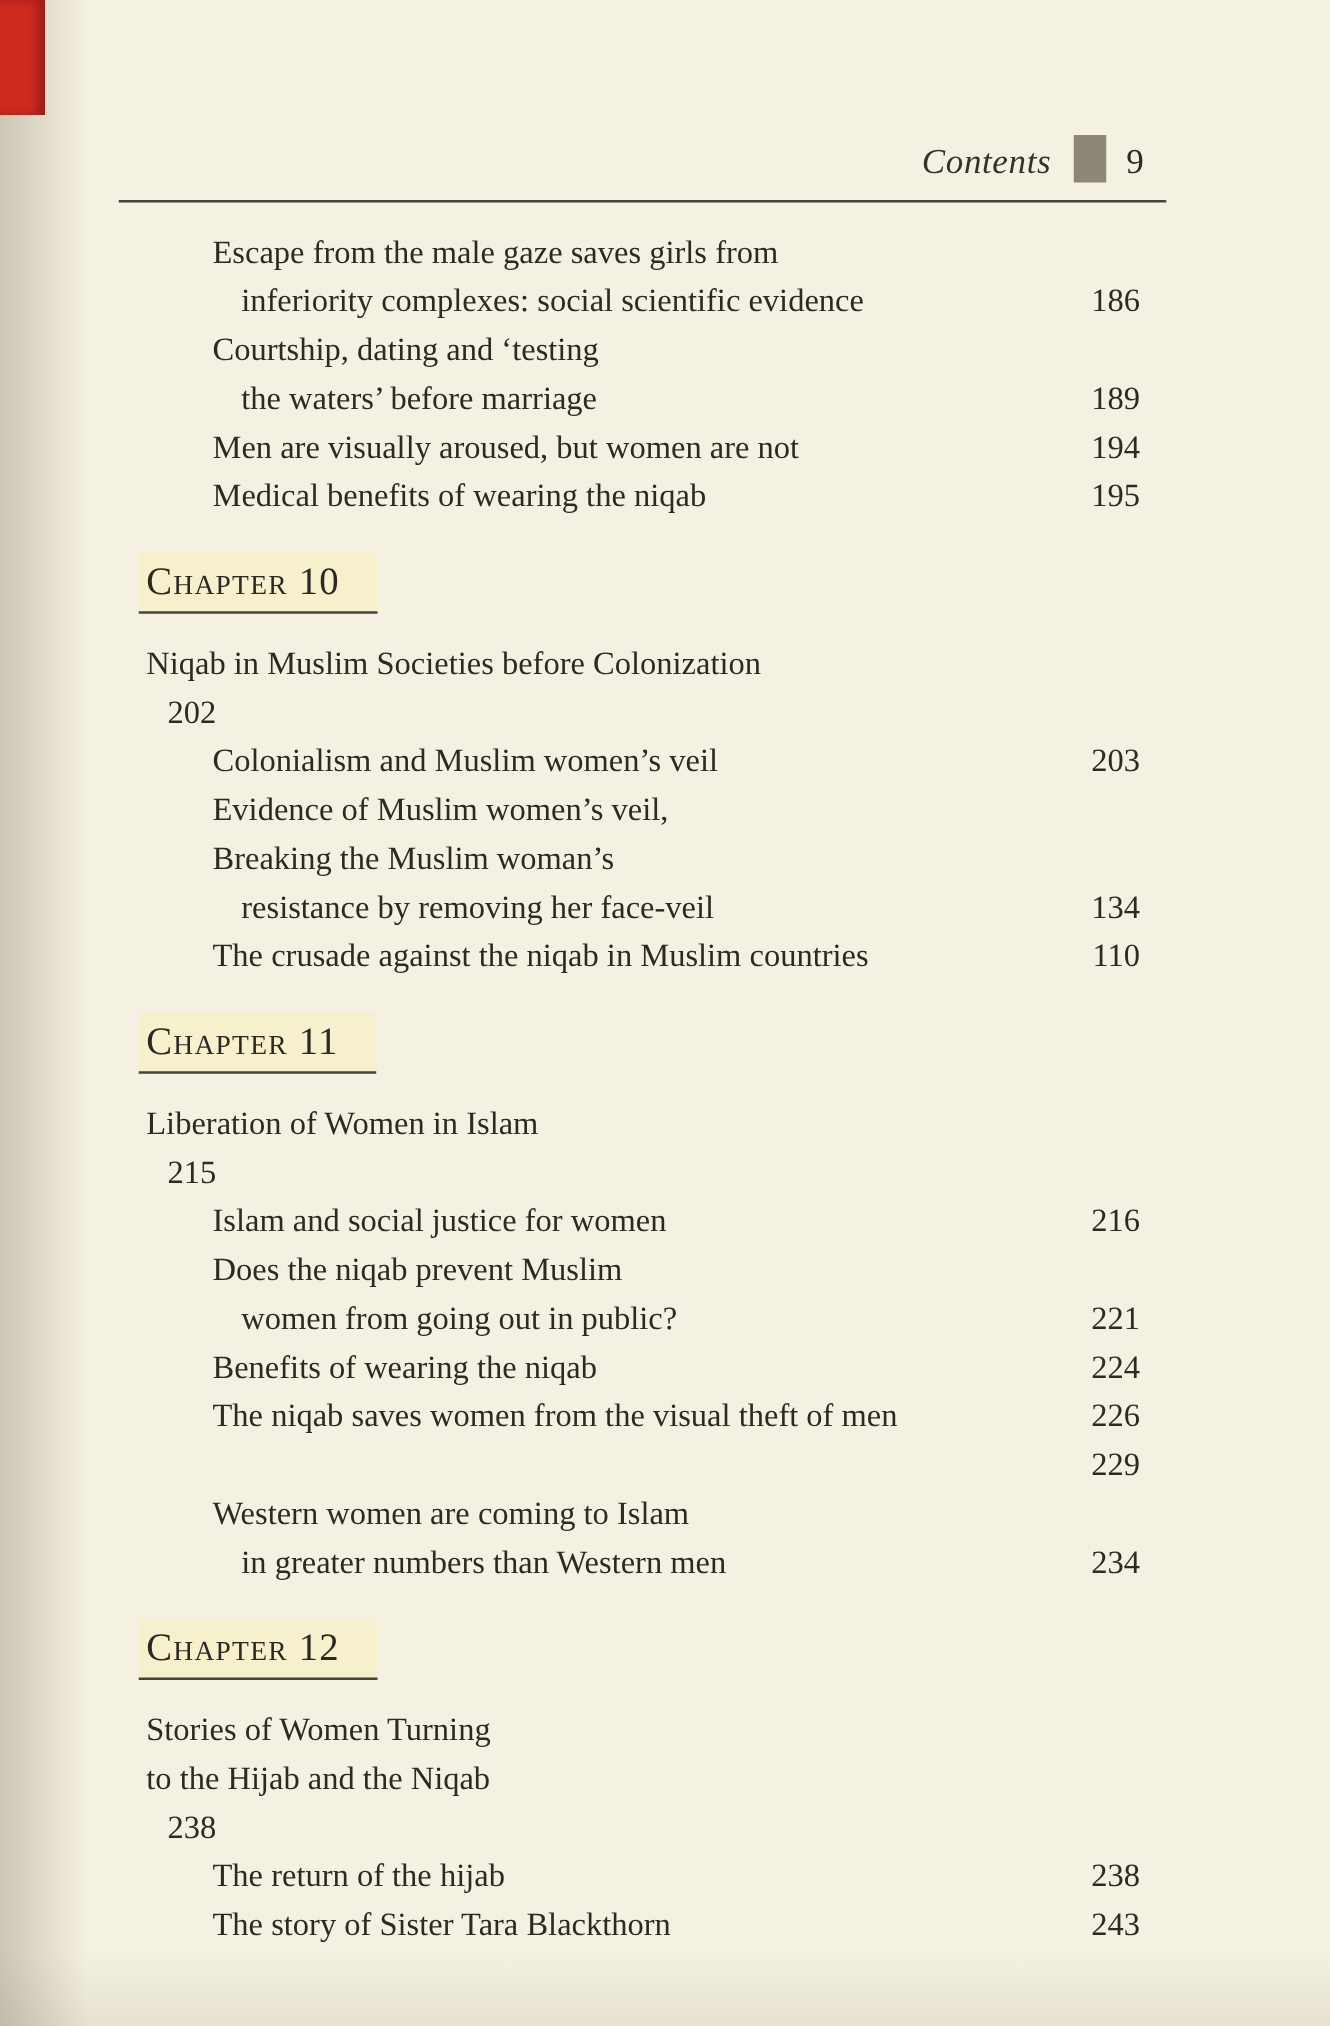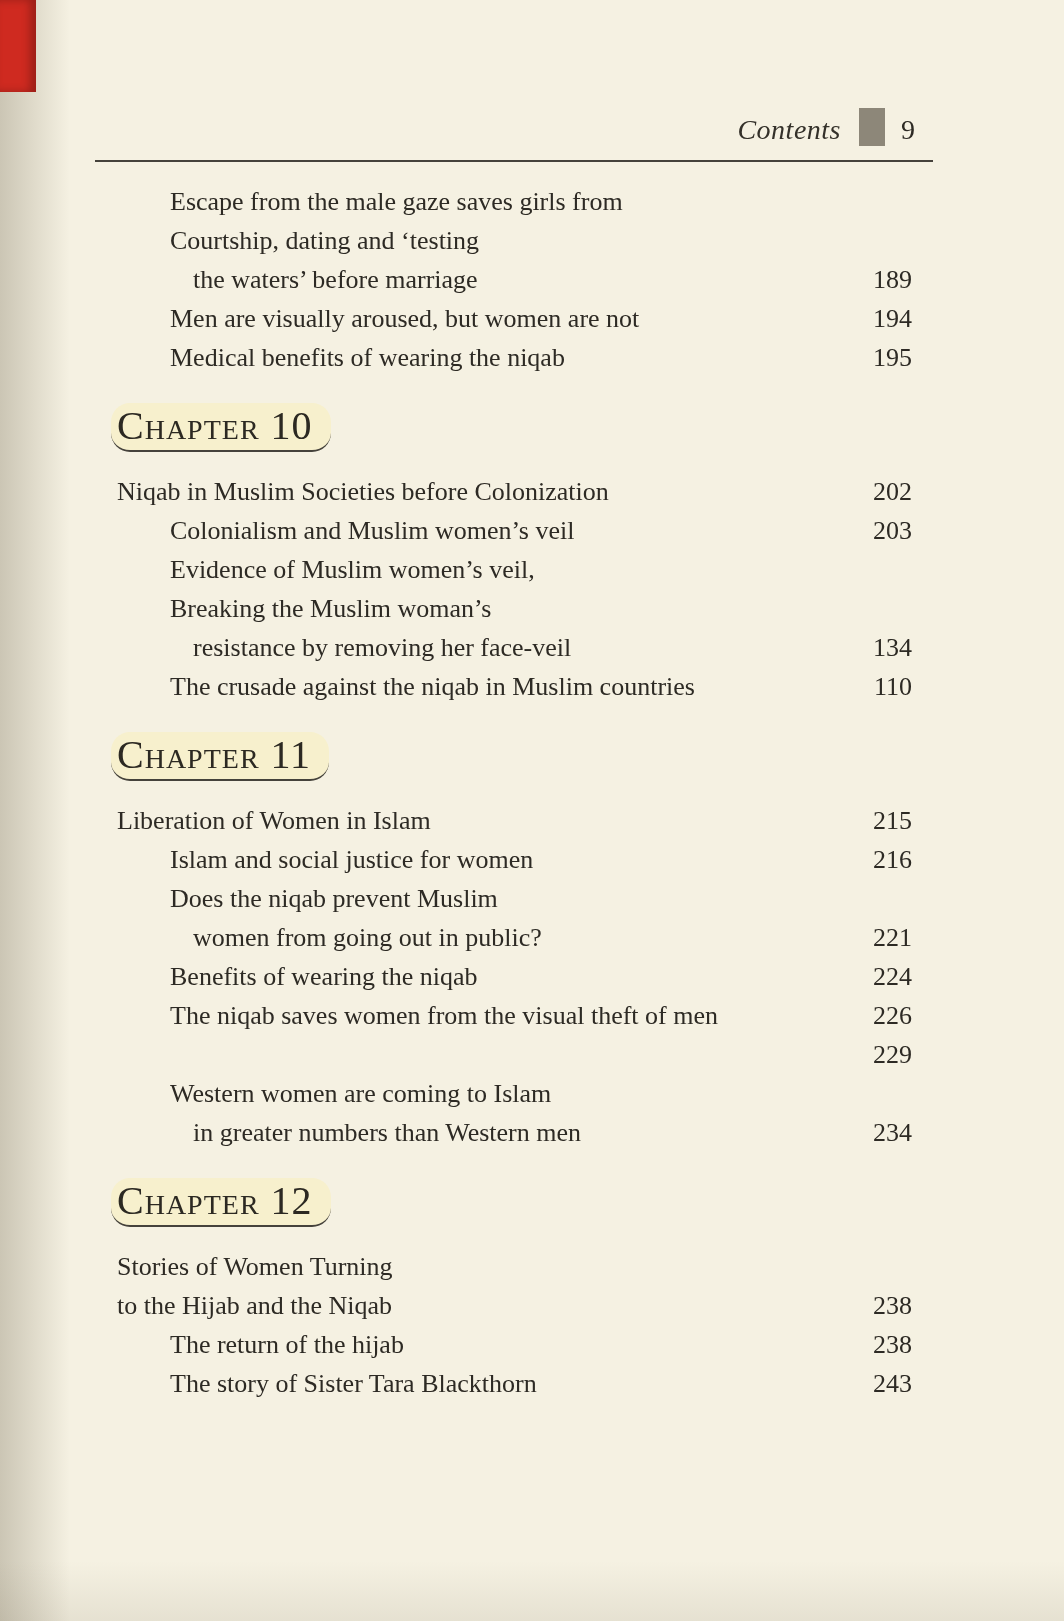--- a/index.html
+++ b/index.html
@@ -59,21 +59,21 @@
   }
   .toc{
     position:absolute;top:182px;left:117px;width:795px;
     font-size:26px;
   }
   .toc-row{
     display:flex;
     min-height:39px;line-height:39px;
     align-items:flex-start;
   }
-  .toc-row.indent-0{padding-left:0;}
+  .toc-row.indent-0{padding-left:0;flex-direction:column;}
   .toc-row.indent-1{padding-left:53px;}
   .toc-row.indent-2{padding-left:76px;}
   .entry-text{white-space:nowrap;}
   .leader{
     flex:1;
     margin:0 6px 0 7px;
     background-image:radial-gradient(circle, #35322b 1.4px, rgba(0,0,0,0) 1.8px);
     background-size:8.5px 6px;
     background-repeat:repeat-x;
     background-position:left 0 bottom 8px;
@@ -83,29 +83,28 @@
     width:56px;
     text-align:right;
     flex:0 0 auto;
   }
   .chapter-wrap{
     margin:26px 0 20px 0;
   }
   .chapter-heading{
     display:inline-block;
     font-variant:small-caps;
-    font-size:40px;
+    font-size:31px;
     line-height:34px;
     letter-spacing:1px;
     color:#2c2922;
     background:var(--chapter-highlight);
-    padding:6px 18px 7px 6px;
+    padding:6px 30px 7px 6px;
     margin-left:-6px;
     border-bottom:2px solid var(--rule);
-    border-radius:19px;
   }
 </style>
 </head>
 <body>
 
 <div class="page">
   <div class="edge-shade"></div>
   <div class="bottom-shade"></div>
   <div class="red-strip"></div>
 
@@ -114,20 +113,25 @@
     <span class="header-block"></span>
     <span class="header-page">9</span>
   </div>
   <div class="header-rule"></div>
 
   <div class="toc" id="toc">
       <div class="toc-row indent-1">
     <span class="entry-text">Escape from the male gaze saves girls from</span>
 
   </div>
+      <div class="toc-row indent-2">
+    <span class="entry-text">inferiority complexes: social scientific evidence</span>
+    <span class="leader"></span>
+    <span class="page-num">186</span>
+  </div>
       <div class="toc-row indent-1">
     <span class="entry-text">Courtship, dating and ‘testing</span>
 
   </div>
       <div class="toc-row indent-2">
     <span class="entry-text">the waters’ before marriage</span>
     <span class="leader"></span>
     <span class="page-num">189</span>
   </div>
       <div class="toc-row indent-1">

